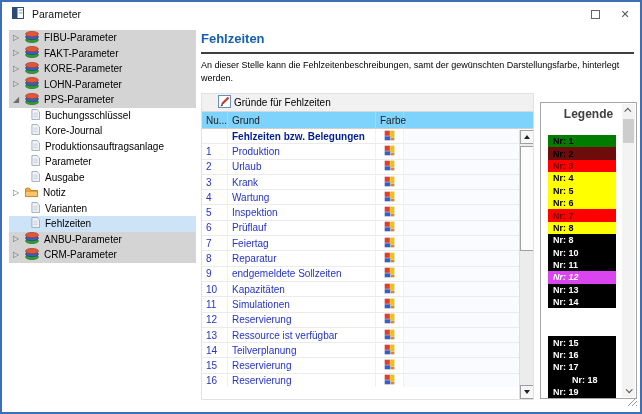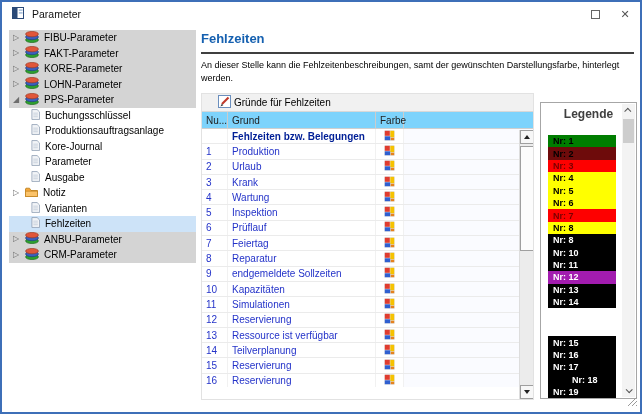--- a/index.html
+++ b/index.html
@@ -184,34 +184,34 @@
       <div class="tree-row row-doc">
         <span class="tree-arrow"></span>
 
         <span class="ico ico-doc">
           <svg width="9" height="11" viewBox="0 0 10 12">
             <path d="M1 0.5 H6.8 L9.5 3.2 V11.5 H1 Z" fill="#f2f4f7" stroke="#90a0b4" stroke-width="0.9"></path>
             <path d="M2.6 4.5 h5 M2.6 6.5 h5 M2.6 8.5 h5" stroke="#b9c4d2" stroke-width="0.8"></path>
           </svg>
         </span>
 
-        <span>Produktionsauftragsanlage</span>
+        <span>Kore-Journal</span>
       </div>
 
       <div class="tree-row row-doc">
         <span class="tree-arrow"></span>
 
         <span class="ico ico-doc">
           <svg width="9" height="11" viewBox="0 0 10 12">
             <path d="M1 0.5 H6.8 L9.5 3.2 V11.5 H1 Z" fill="#f2f4f7" stroke="#90a0b4" stroke-width="0.9"></path>
             <path d="M2.6 4.5 h5 M2.6 6.5 h5 M2.6 8.5 h5" stroke="#b9c4d2" stroke-width="0.8"></path>
           </svg>
         </span>
 
-        <span>Kore-Journal</span>
+        <span>Produktionsauftragsanlage</span>
       </div>
 
       <div class="tree-row row-doc">
         <span class="tree-arrow"></span>
 
         <span class="ico ico-doc">
           <svg width="9" height="11" viewBox="0 0 10 12">
             <path d="M1 0.5 H6.8 L9.5 3.2 V11.5 H1 Z" fill="#f2f4f7" stroke="#90a0b4" stroke-width="0.9"></path>
             <path d="M2.6 4.5 h5 M2.6 6.5 h5 M2.6 8.5 h5" stroke="#b9c4d2" stroke-width="0.8"></path>
           </svg>
@@ -667,21 +667,21 @@
           </div>
 
           <div class="legend-item" style="background-color: rgb(0, 0, 0); color: rgb(255, 255, 255);">
             <span>Nr: 10</span>
           </div>
 
           <div class="legend-item" style="background-color: rgb(0, 0, 0); color: rgb(255, 255, 255);">
             <span>Nr: 11</span>
           </div>
 
-          <div class="legend-item" style="background-color: #a21caf; color: rgb(255, 255, 255);">
+          <div class="legend-item" style="background-color: #d946ef; color: rgb(255, 255, 255); font-style: italic;">
             <span>Nr: 12</span>
           </div>
 
           <div class="legend-item" style="background-color: rgb(0, 0, 0); color: rgb(255, 255, 255);">
             <span>Nr: 13</span>
           </div>
 
           <div class="legend-item" style="background-color: rgb(0, 0, 0); color: rgb(255, 255, 255);">
             <span>Nr: 14</span>
           </div>

